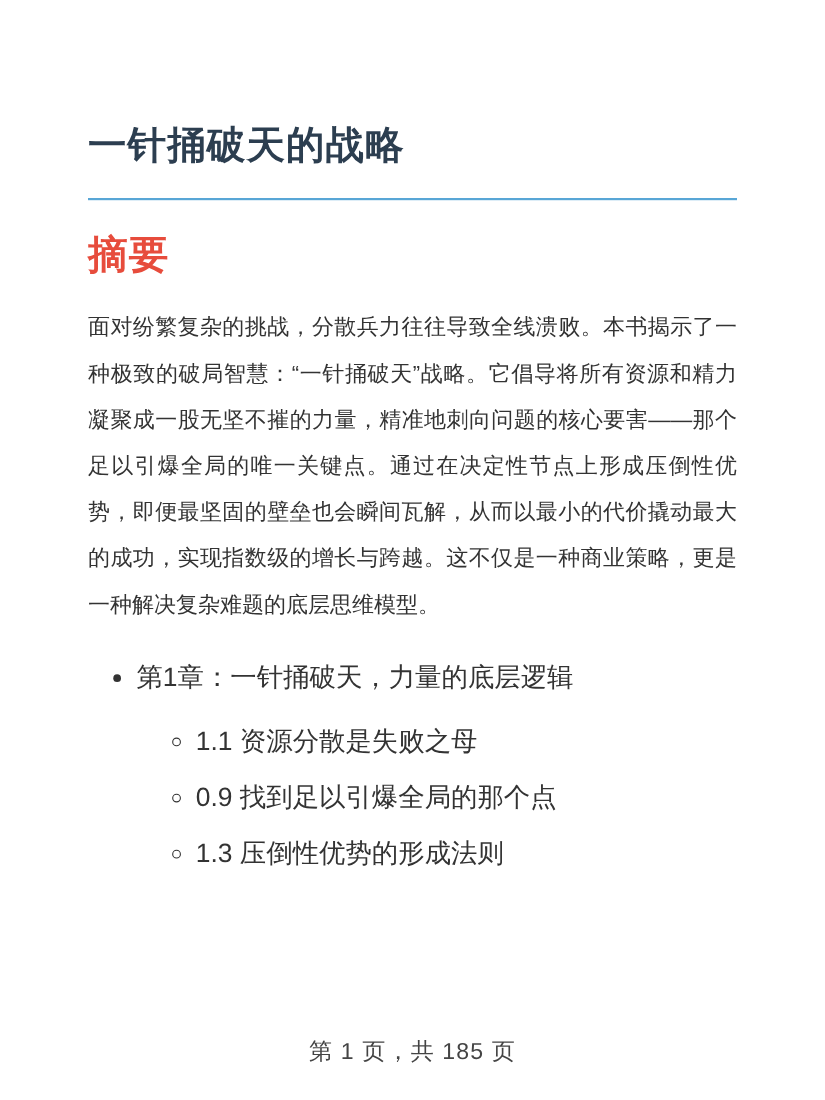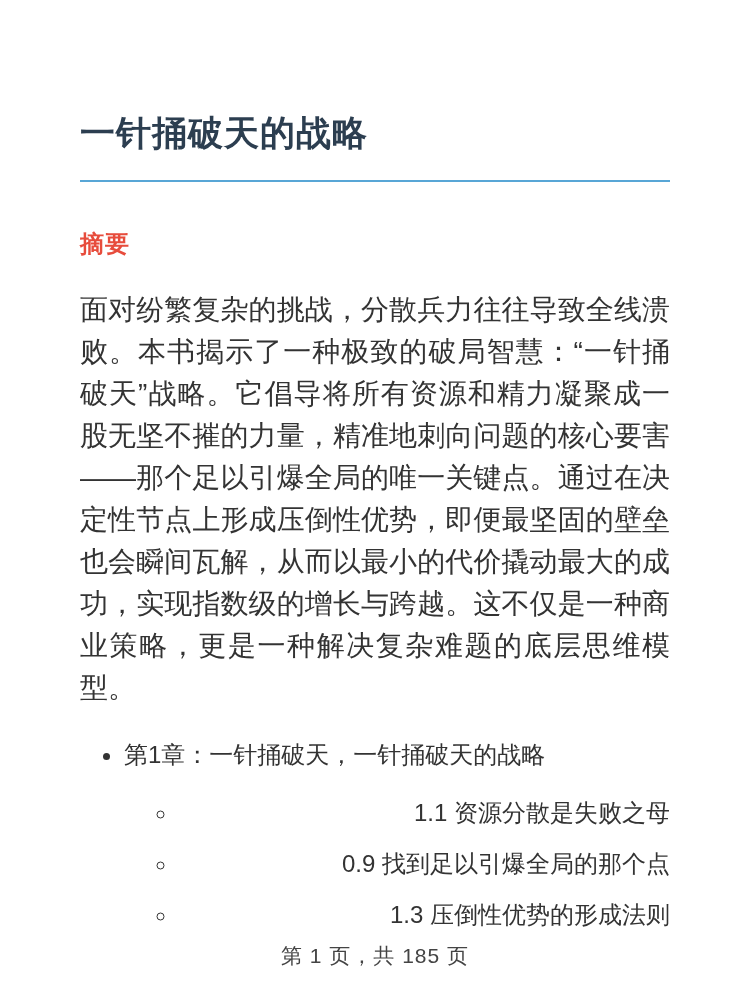--- a/index.html
+++ b/index.html
@@ -29,31 +29,31 @@
     margin: 0;
     font-size: 35px;
     line-height: 46px;
     font-weight: 700;
     color: var(--title-color);
     padding-bottom: 24px;
     border-bottom: 2px solid var(--divider-color);
     letter-spacing: 1px;
   }
   .section-heading {
-    margin: 44px 0 0 0;
-    font-size: 24px;
+    margin: 32px 0 0 0;
+    font-size: 36px;
     line-height: 36px;
     font-weight: 700;
     color: var(--accent-color);
     letter-spacing: 1px;
     font-family: Liberation Serif, serif;
   }
   .abstract-text {
     margin: 27px 0 0 0;
-    font-size: 28px;
+    font-size: 20px;
     line-height: 42px;
     color: var(--body-color);
     text-align: justify;
   }
   .toc-list {
     margin: 28px 0 0 0;
     padding-left: 44px;
     list-style: disc;
     font-size: 24px;
     color: var(--body-color);
@@ -63,21 +63,20 @@
     margin: 0;
   }
   .toc-sub-list {
     margin: 22px 0 0 0;
     padding-left: 54px;
     list-style: circle;
   }
   .toc-sub-item {
     line-height: 36px;
     margin-bottom: 15px;
-    text-align: right;
   }
   .toc-sub-item:last-child { margin-bottom: 12px; }
   .page-footer {
     position: absolute;
     left: 0;
     right: 0;
     bottom: 30px;
     text-align: center;
     font-size: 21px;
     color: var(--footer-color);
@@ -91,21 +90,21 @@
 
   <h1 class="doc-title">一针捅破天的战略</h1>
 
   <h2 class="section-heading">摘要</h2>
 
   <p class="abstract-text">面对纷繁复杂的挑战，分散兵力往往导致全线溃败。本书揭示了一种极致的破局智慧：“一针捅破天”战略。它倡导将所有资源和精力凝聚成一股无坚不摧的力量，精准地刺向问题的核心要害——那个足以引爆全局的唯一关键点。通过在决定性节点上形成压倒性优势，即便最坚固的壁垒也会瞬间瓦解，从而以最小的代价撬动最大的成功，实现指数级的增长与跨越。这不仅是一种商业策略，更是一种解决复杂难题的底层思维模型。</p>
 
 
   <ul class="toc-list">
     <li class="toc-chapter">
-      <span>第1章：一针捅破天，一针捅破天的战略</span>
+      <span>第1章：一针捅破天，力量的底层逻辑</span>
       <ul class="toc-sub-list">
         <li class="toc-sub-item">1.1 资源分散是失败之母</li>
         <li class="toc-sub-item">0.9 找到足以引爆全局的那个点</li>
         <li class="toc-sub-item">1.3 压倒性优势的形成法则</li>
       </ul>
     </li>
   </ul>
 
   <div class="page-footer">第 1 页，共 185 页</div>
 

